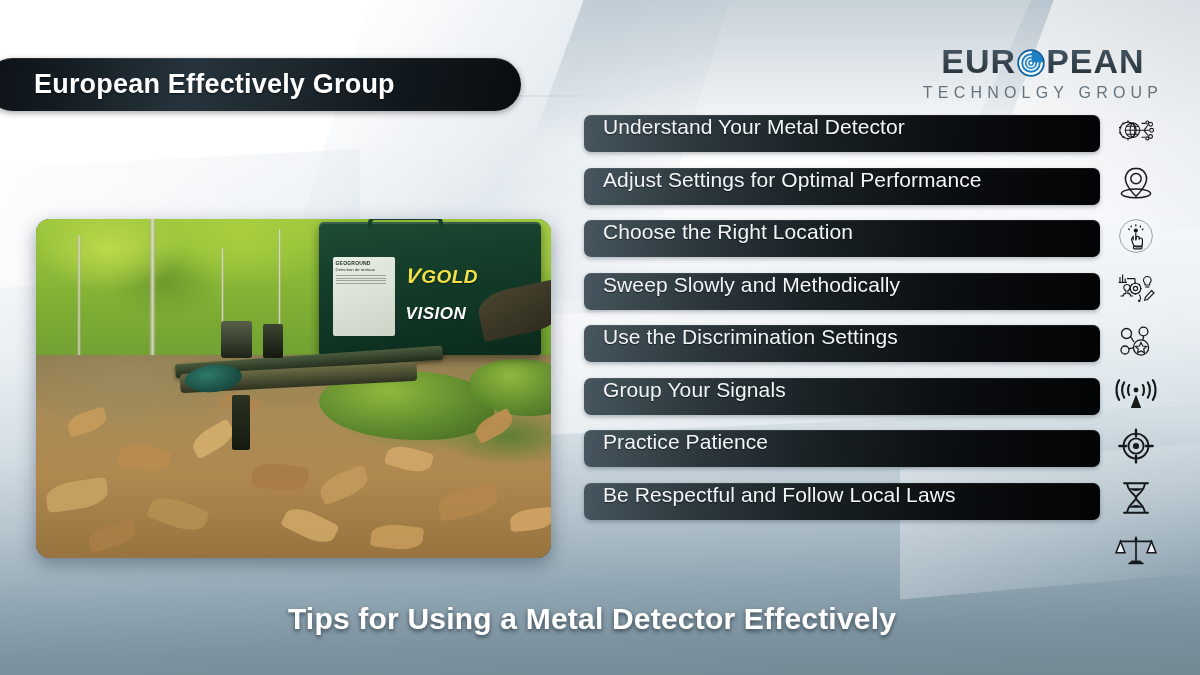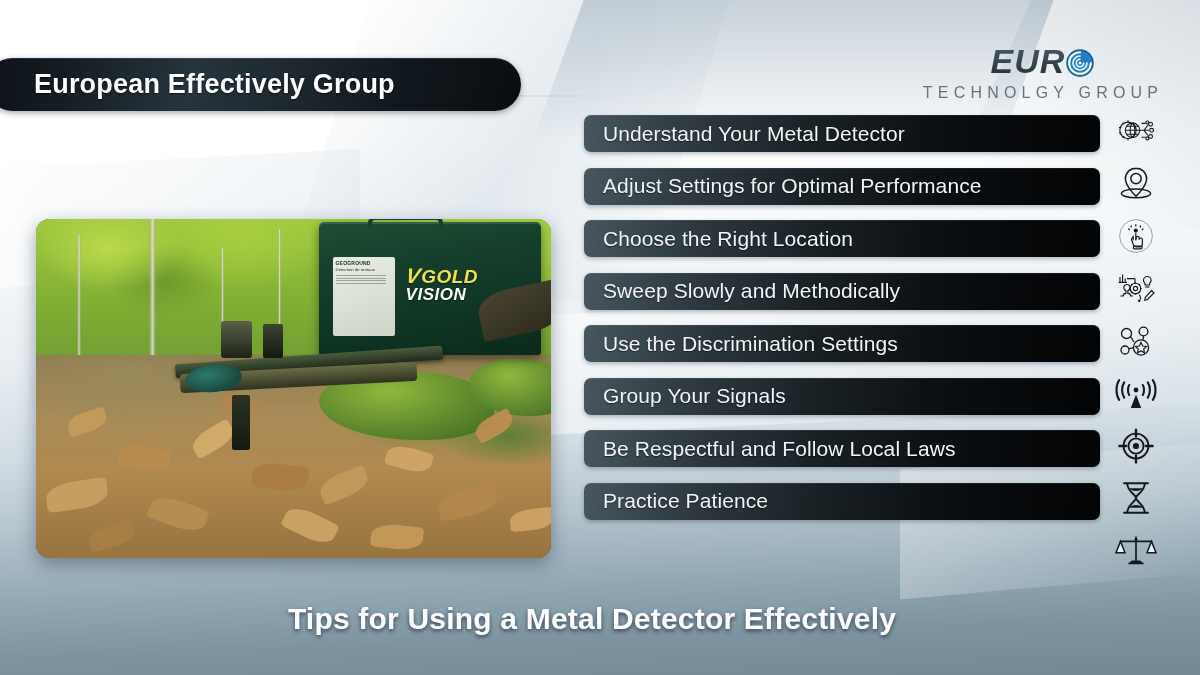--- a/index.html
+++ b/index.html
@@ -103,21 +103,20 @@
     right: 32px; top: 44px;
     width: 250px;
     text-align: center;
   }
   #logo .logo-word {
     display: flex;
     align-items: center;
     justify-content: center;
     font-size: 34px;
     font-weight: bold;
-    font-style: italic;
     letter-spacing: 1px;
     color: #2e3d49;
     line-height: 1;
   }
   #logo .logo-word .seg {
     background: linear-gradient(180deg, #4a5b68 0%, #243038 100%);
     -webkit-background-clip: text;
     background-clip: text;
     color: transparent;
   }
@@ -223,21 +222,21 @@
     line-height: 1;
   }
   .case-brand .bl1 {
     font-size: 19px; font-weight: bold; font-style: italic;
     color: #f2e248; letter-spacing: .5px;
     text-shadow: 0 1px 1px rgba(0,0,0,.5);
   }
   .case-brand .bl2 {
     font-size: 17px; font-weight: bold; font-style: italic;
     color: #ffffff; letter-spacing: .5px;
-    margin-top: 0;
+    margin-top: 19px;
     text-shadow: 0 1px 1px rgba(0,0,0,.5);
   }
   .case-brand .vmark {
     display: inline-block;
     color: #f2e248;
     font-size: 21px;
     transform: skewX(-10deg);
     margin-right: 1px;
   }
   
@@ -304,21 +303,20 @@
   }
   .row {
     position: relative;
     height: 37px;
     margin-bottom: 15.5px;
     border-radius: 7px;
     background: linear-gradient(95deg,
         #47565f 0%, #3b4950 9%, #2b363c 24%, #1a2226 44%, #0d1114 66%, #06080a 86%, #030405 100%);
     box-shadow: 0 2px 4px rgba(25,40,55,.30), inset 0 1px 0 rgba(255,255,255,.07);
     display: flex;
-    align-items: center;
   }
   .row .row-text {
     margin-left: 19px;
     color: #f2f6f8;
     font-size: 21px;
     letter-spacing: .1px;
     white-space: nowrap;
     text-shadow: 0 1px 1px rgba(0,0,0,.55);
   }
 
@@ -372,20 +370,21 @@
       <span class="globe">
         <svg viewBox="0 0 28 28" width="28" height="28" aria-hidden="true">
           <circle cx="14" cy="14" r="13" fill="#1f7fc4"></circle>
           <circle cx="14" cy="14" r="13" fill="none" stroke="#0e5c96" stroke-width="1.4"></circle>
           <path d="M14 3.2 A10.8 10.8 0 1 0 24.8 14" fill="none" stroke="#ffffff" stroke-width="2.1" stroke-linecap="round"></path>
           <path d="M14 7 A7 7 0 1 0 21 14" fill="none" stroke="#e8f3fb" stroke-width="1.7" stroke-linecap="round"></path>
           <path d="M14 10.3 A3.7 3.7 0 1 0 17.7 14" fill="none" stroke="#ffffff" stroke-width="1.5" stroke-linecap="round"></path>
           <circle cx="14" cy="14" r="1.5" fill="#ffffff"></circle>
         </svg>
       </span>
+      <span class="seg">PEAN</span>
     </div>
     <div class="logo-sub">TECHNOLGY GROUP</div>
   </div>
 
   <div id="photo-frame">
     <div class="ph ph-canopy">
       <div class="trunk" style="left:22%;top:0;width:7px;height:100%;"></div>
       <div class="trunk" style="left:8%;top:10%;width:4px;height:90%;"></div>
       <div class="trunk" style="left:36%;top:18%;width:3px;height:82%;"></div>
       <div class="trunk" style="left:47%;top:6%;width:3px;height:94%;"></div>
@@ -452,24 +451,24 @@
     <div class="row">
       <span class="row-text">Sweep Slowly and Methodically</span>
     </div>
     <div class="row">
       <span class="row-text">Use the Discrimination Settings</span>
     </div>
     <div class="row">
       <span class="row-text">Group Your Signals</span>
     </div>
     <div class="row">
+      <span class="row-text">Practice Patience</span>
+    </div>
+    <div class="row">
       <span class="row-text">Be Respectful and Follow Local Laws</span>
-    </div>
-    <div class="row">
-      <span class="row-text">Practice Patience</span>
     </div>
   </div>
 
   <div id="icons">
 
     <div class="icon-cell">
       <svg width="42" height="34" viewBox="0 0 42 34" fill="none" stroke="#16191c" stroke-width="1.1">
         <path d="M4 13.5 L6.3 13.5 M4 19 L6.3 19 M7.5 8.6 L9.3 10 M7.5 23.6 L9.3 22.2 M13 6.2 L13 8.2 M13 24.6 L13 26.6 M18.8 8.6 L17.3 10 M18.8 23.6 L17.3 22.2"></path>
         <circle cx="13" cy="16.3" r="8.2"></circle>
         <circle cx="17.5" cy="16.3" r="7.2"></circle>

